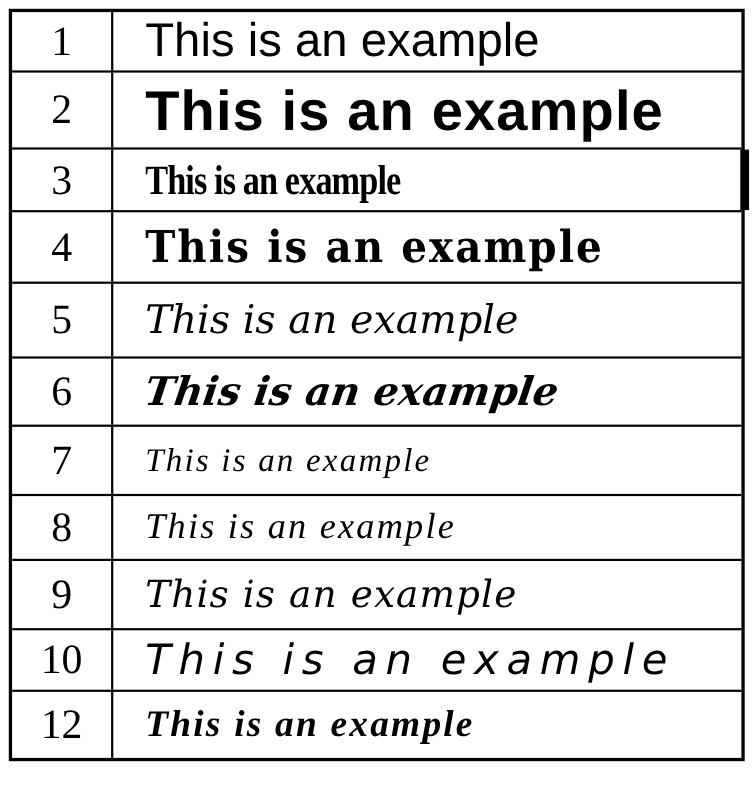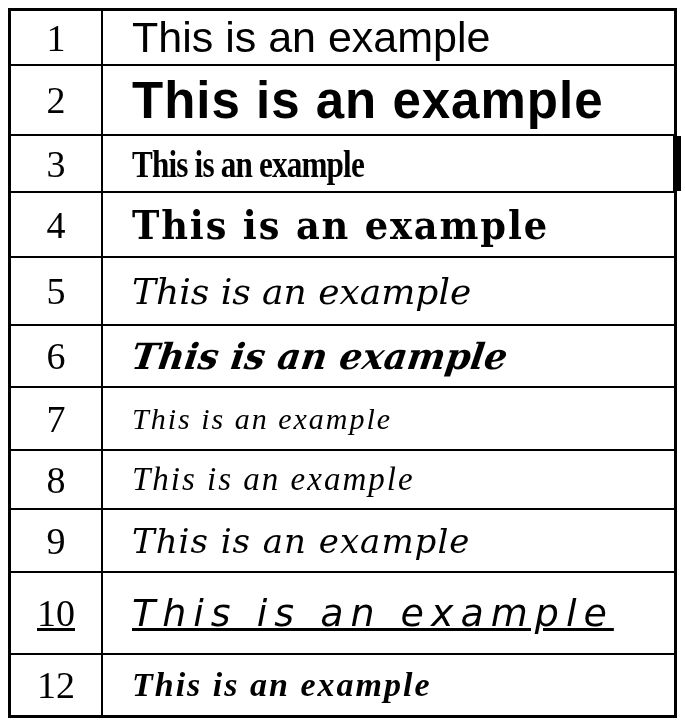--- a/index.html
+++ b/index.html
@@ -137,21 +137,21 @@
     </div>
   </div>
 
   <div class="row" style="height: 63px;">
     <div class="cell num">9</div>
     <div class="cell sample">
       <span class="sample-text style-script-round">This is an example</span>
     </div>
   </div>
 
-  <div class="row" style="height: 82px; text-decoration: underline;">
+  <div class="row" style="height: 56px;">
     <div class="cell num">10</div>
     <div class="cell sample">
       <span class="sample-text style-handwriting">This is an example</span>
     </div>
   </div>
 
   <div class="row" style="height: 60px;">
     <div class="cell num">12</div>
     <div class="cell sample">
       <span class="sample-text style-script-italic">This is an example</span>

